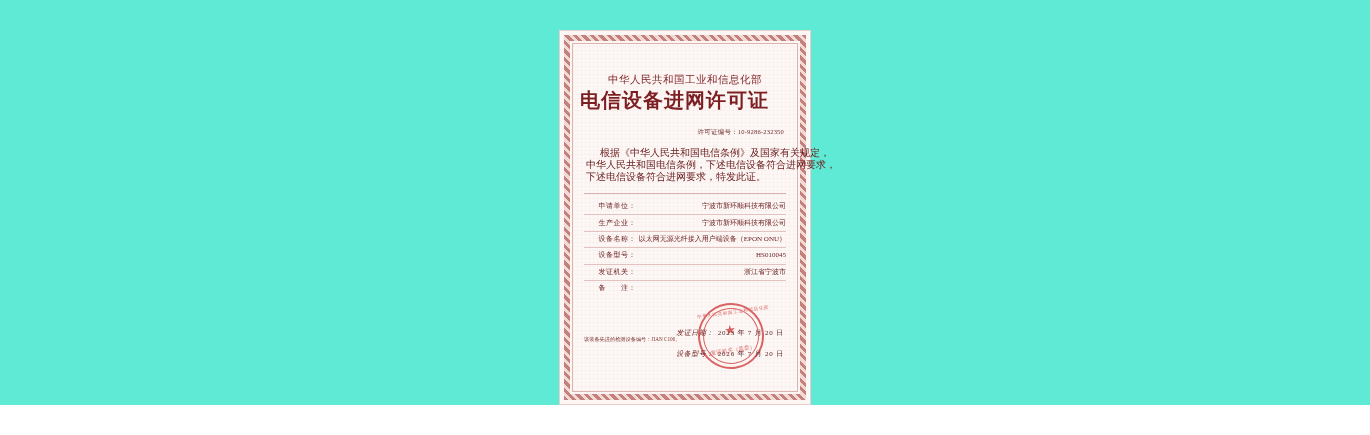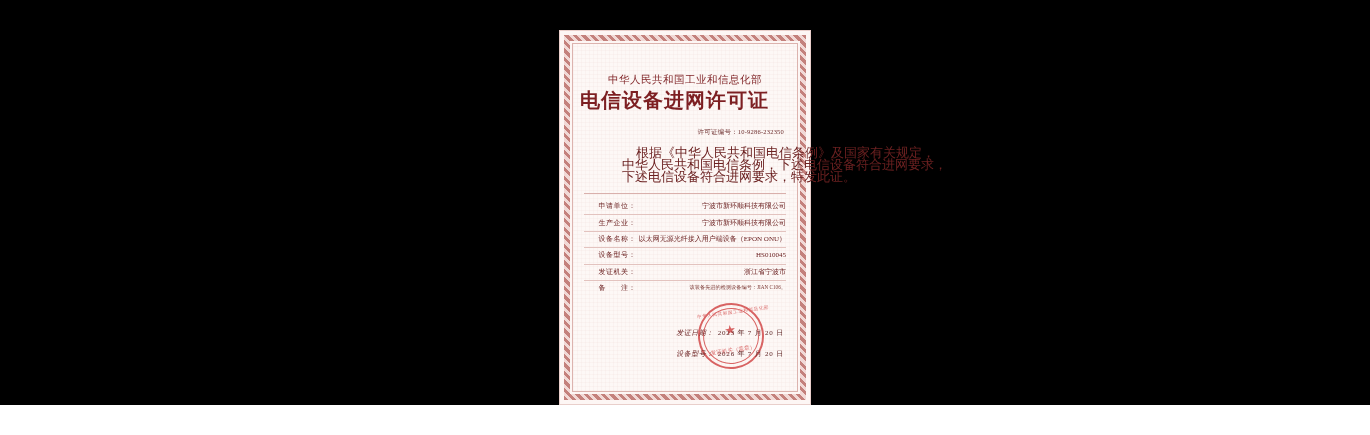--- a/index.html
+++ b/index.html
@@ -9,21 +9,21 @@
     width: 1370px;
     height: 435px;
     overflow: hidden;
     font-family: "Liberation Serif", serif;
   }
 
   #stage {
     position: relative;
     width: 1370px;
     height: 405px;
-    background: #000000;
+    background: #5eead4;
   }
 
   
   .cert {
     position: absolute;
     left: 559px;
     top: 30px;
     width: 252px;
     height: 375px;
     background: #fdf6f4;
@@ -99,26 +99,25 @@
     font-size: 6.5px;
     color: #6b2b2b;
     margin-top: 14px;
     padding-right: 6px;
     letter-spacing: 0.2px;
     white-space: nowrap;
   }
 
   .para {
     margin-top: 10px;
-    font-size: 13px;
+    font-size: 10px;
     line-height: 12px;
     color: #6b2020;
     padding: 0 6px 0 6px;
     text-align: justify;
-    margin-left: 36px;
   }
   .para div { white-space: nowrap; }
   .para .indent { text-indent: 14px; }
 
   .rule {
     margin: 10px 4px 0 4px;
     height: 1px;
     background: #d9b0ac;
   }
 
@@ -129,21 +128,21 @@
   .field-row {
     display: flex;
     align-items: flex-start;
     font-size: 7px;
     line-height: 11px;
     color: #6b2020;
     padding: 2.2px 0;
     border-bottom: 1px solid #e3c3bf;
     text-align: right;
   }
-  .field-row:last-child { border-bottom: none; }
+  .field-row:last-child { border-bottom: none; flex-direction: column; }
   .field-label {
     width: 52px;
     flex: 0 0 52px;
     letter-spacing: 0.5px;
     white-space: nowrap;
   }
   .field-value {
     flex: 1 1 auto;
     white-space: nowrap;
     overflow: hidden;

